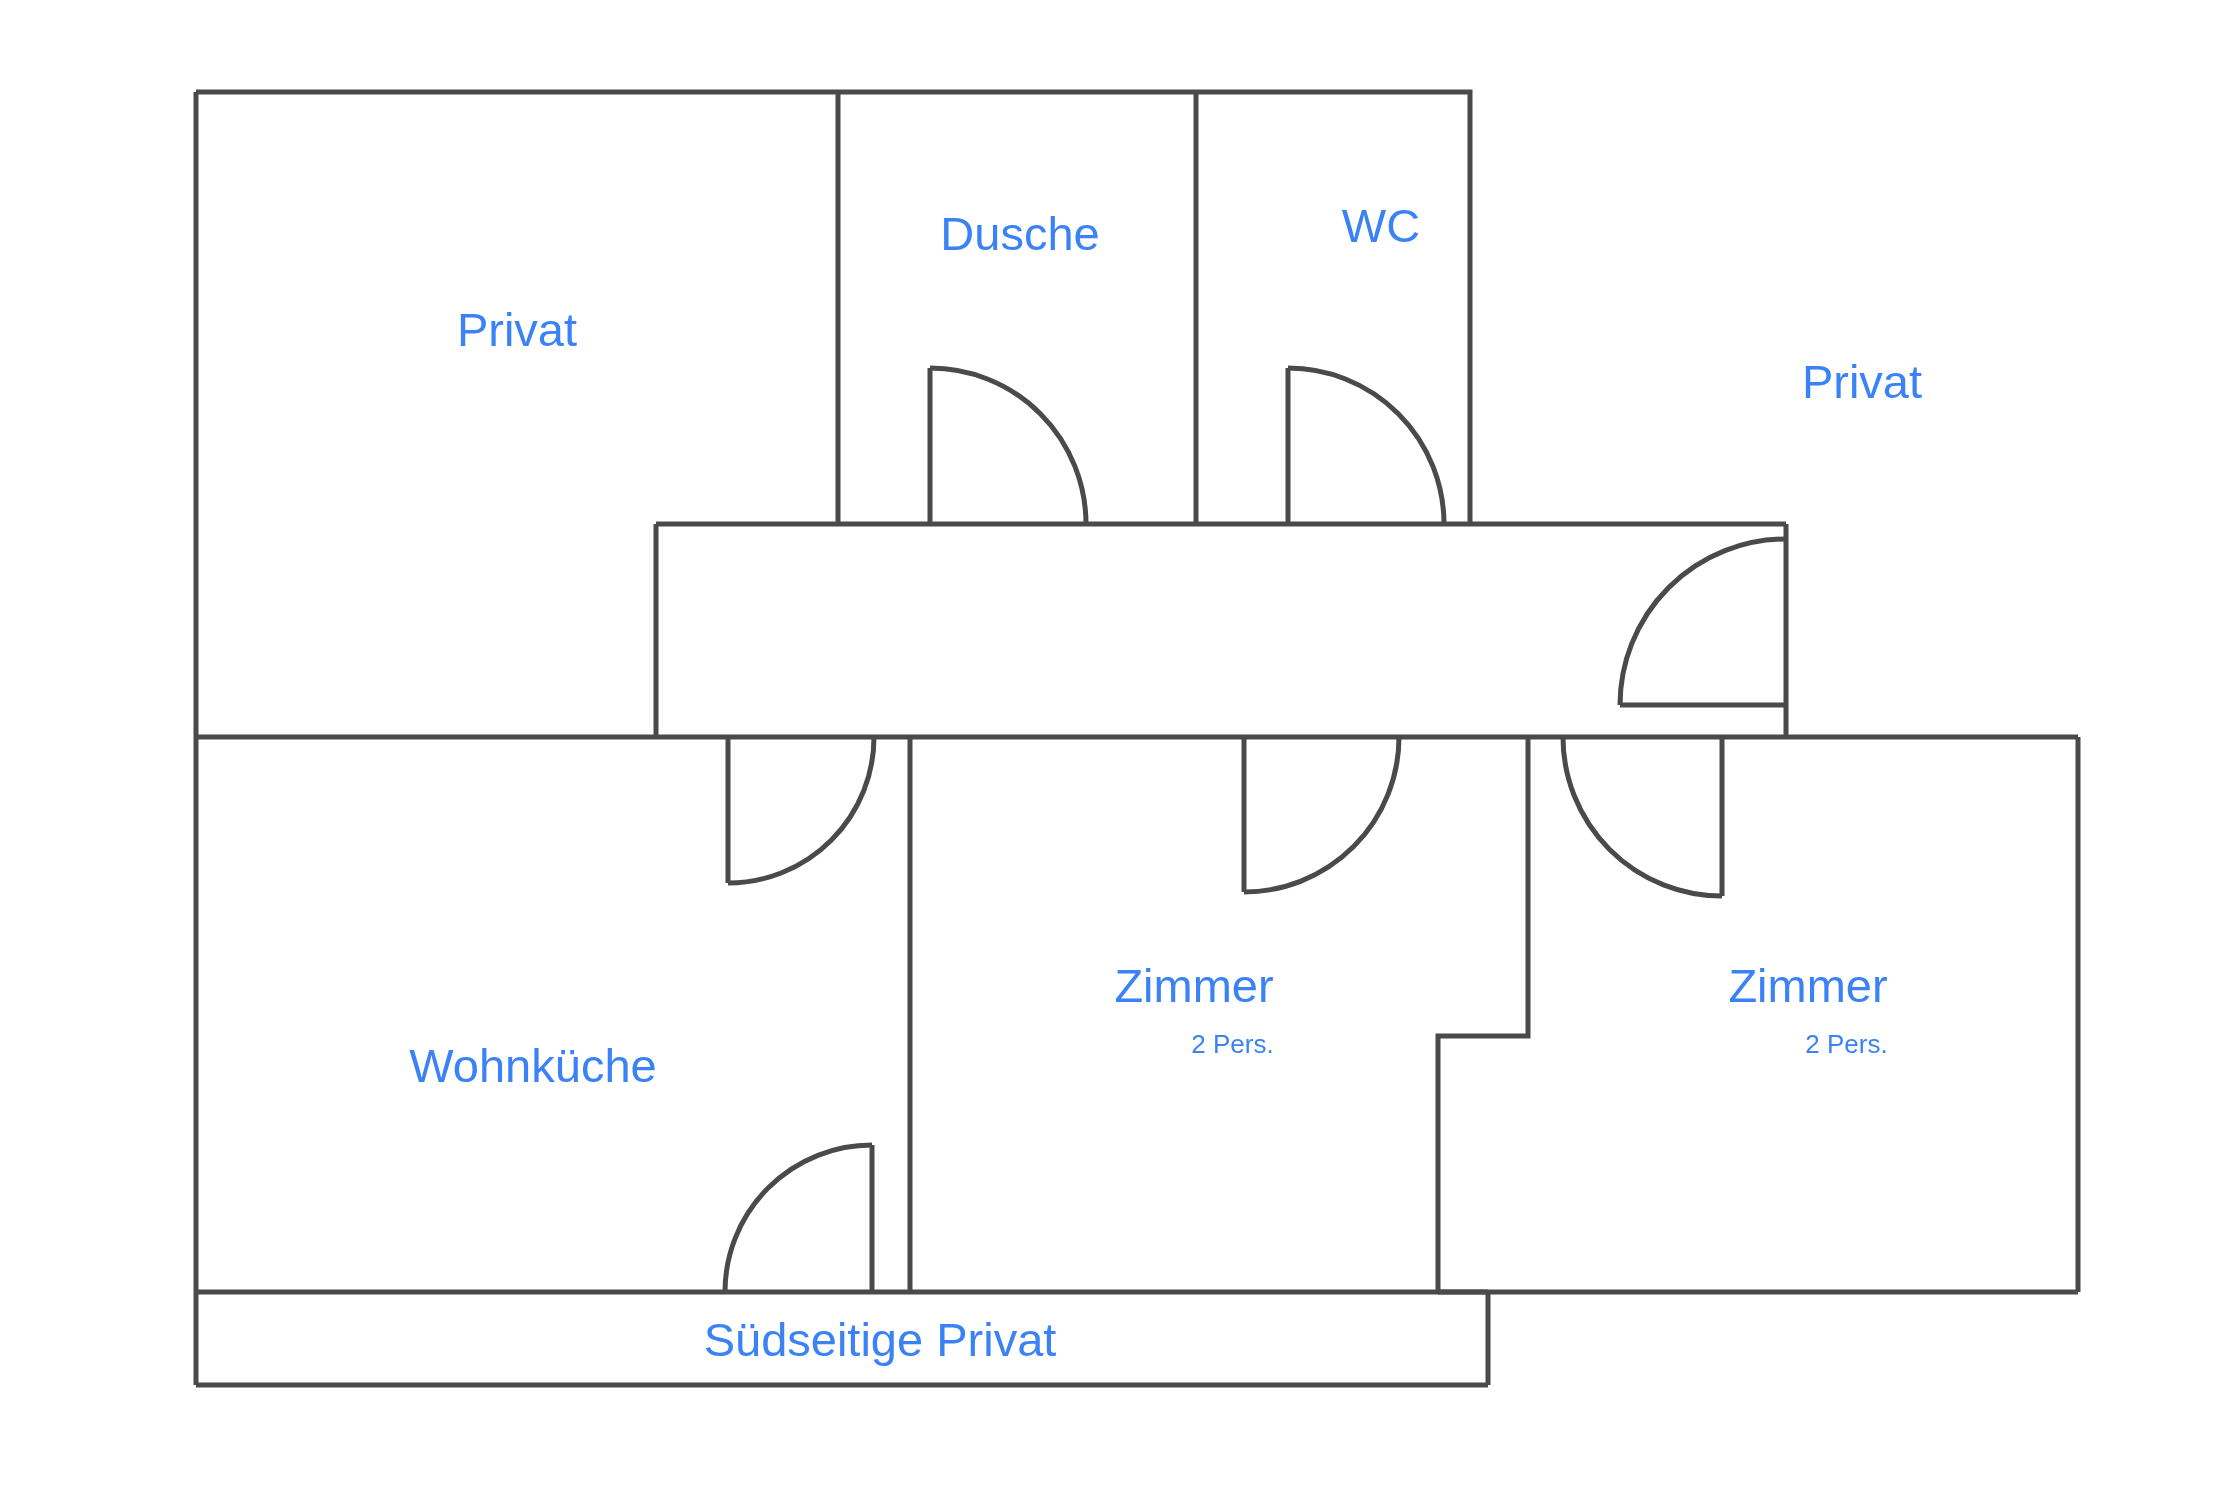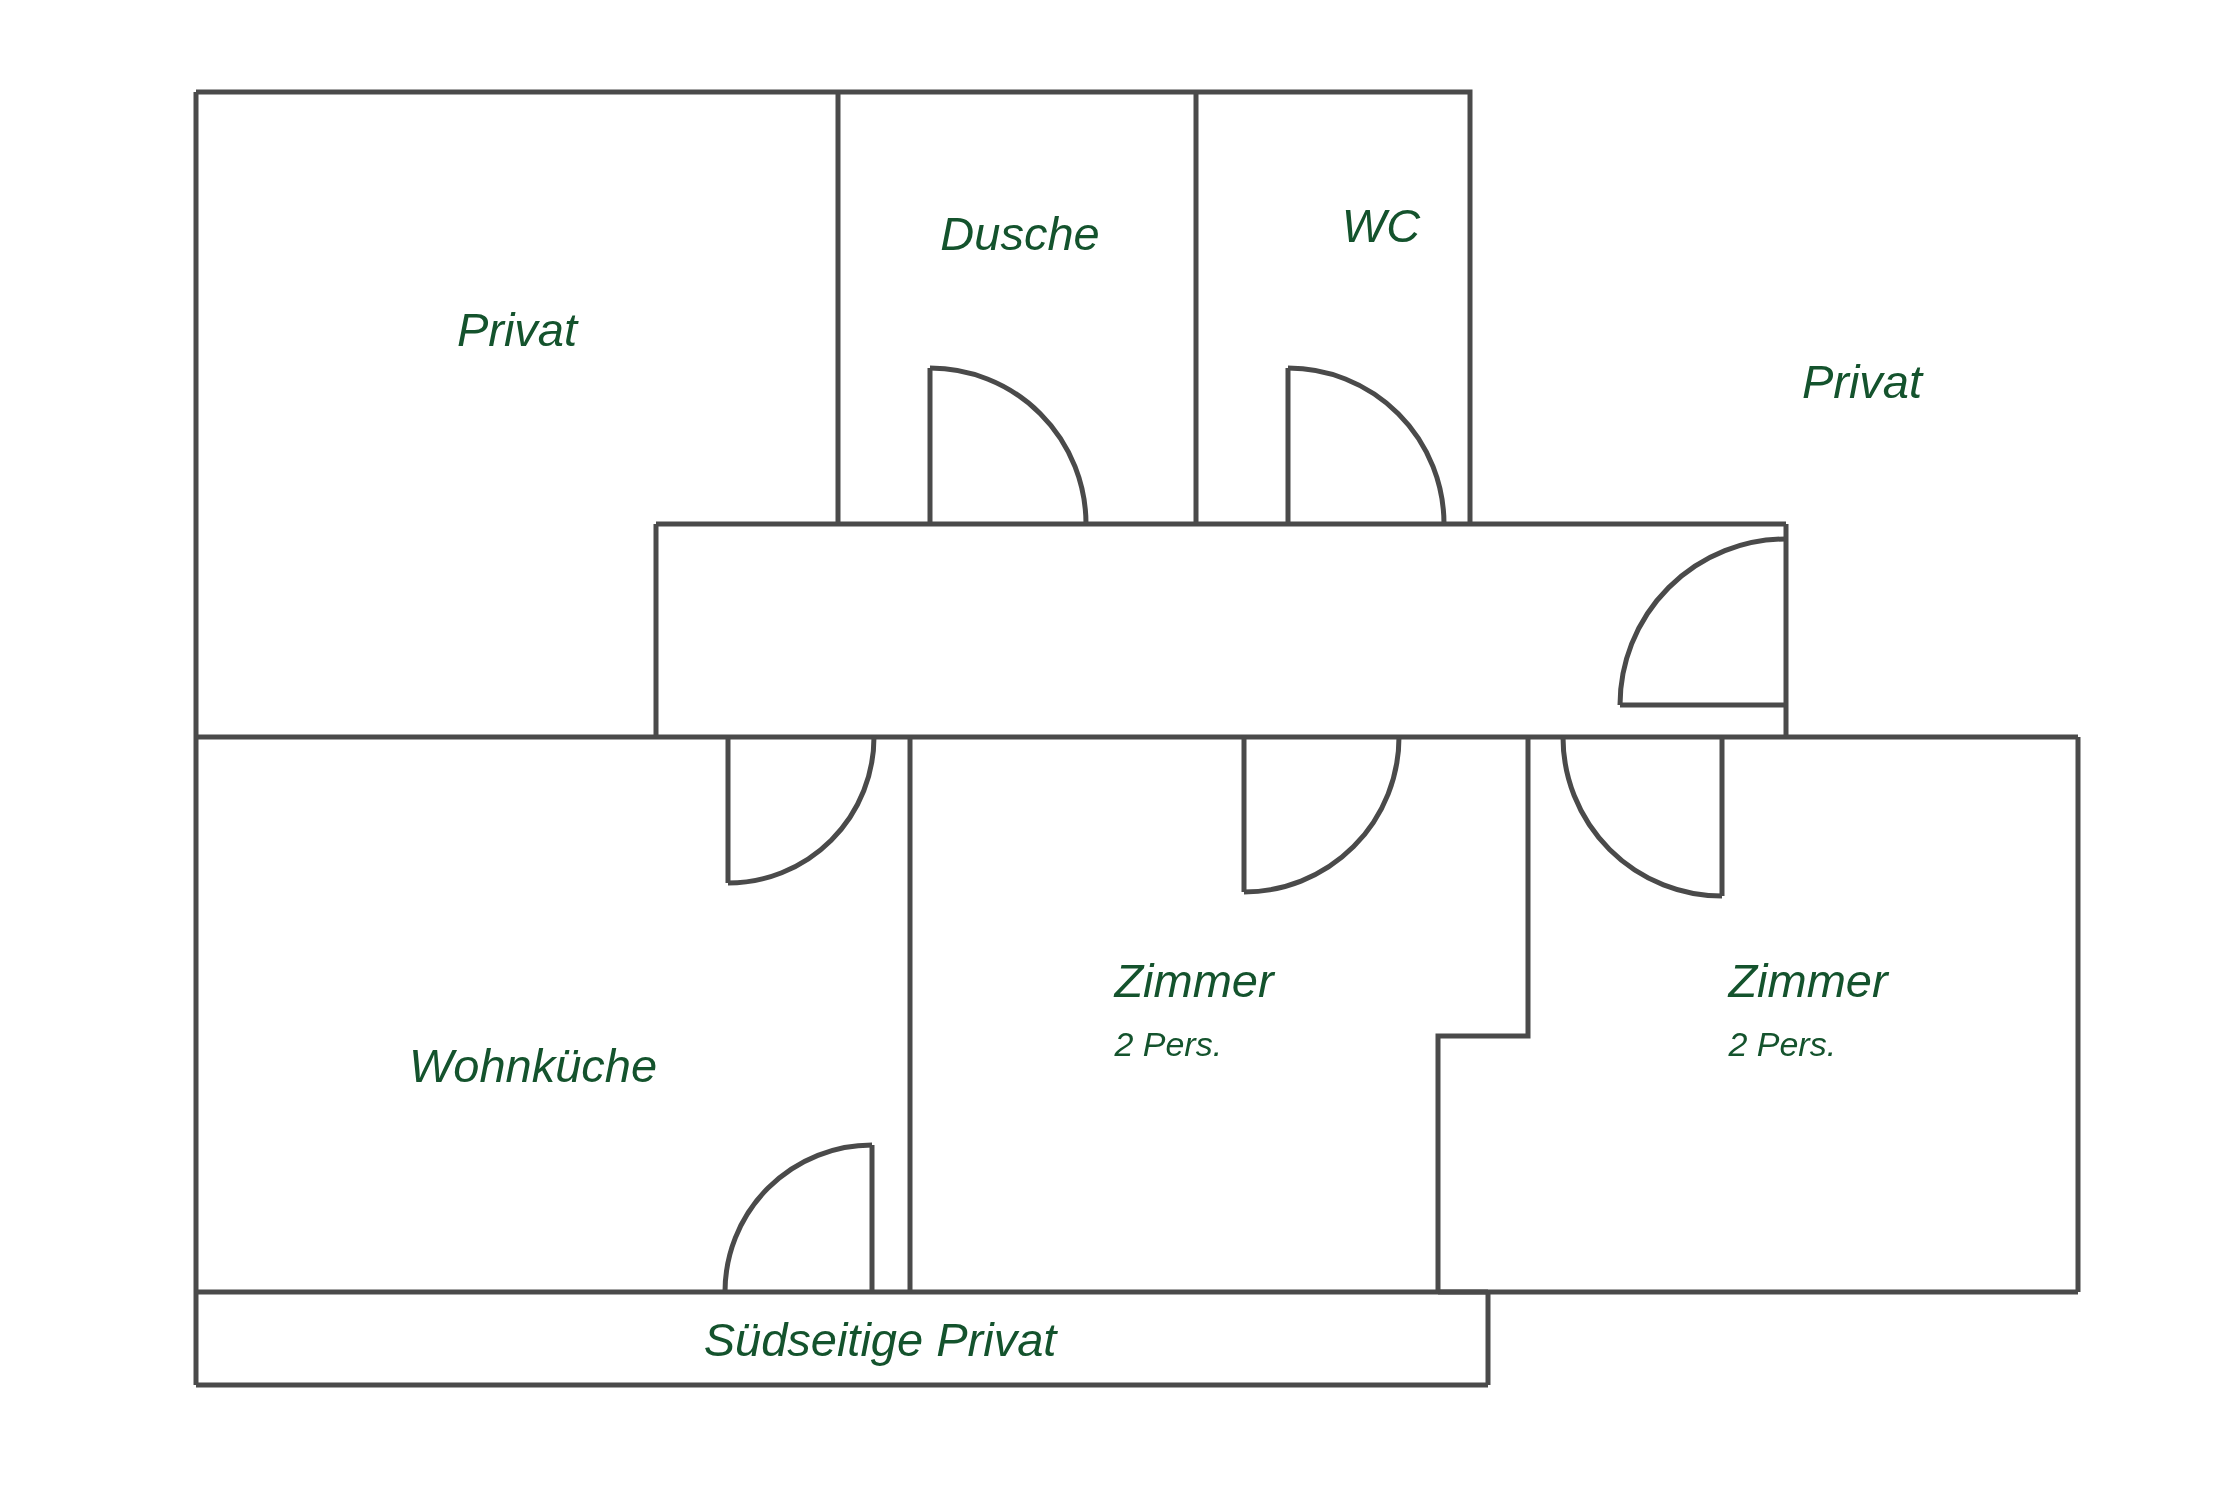--- a/index.html
+++ b/index.html
@@ -45,31 +45,30 @@
     stroke: #4a4a4a;
     stroke-width: 5;
     fill: none;
     stroke-linecap: butt;
   }
   .label-main {
     font-size: 47px;
     line-height: 1.12;
   }
   .label-sub {
-    font-size: 34px;
+    font-size: 26px;
     line-height: 1.2;
     margin-top: 16px;
   }
   .label-block {
     position: absolute;
     transform: translate(-50%, -50%);
-    text-align: left;
+    text-align: right;
     white-space: nowrap;
-    color: #14532d;
-    font-style: italic;
+    color: #3b82f6;
   }
 </style>
 </head>
 <body>
 
 <div id="floorplan-root">
 
   <svg id="plan-svg" viewBox="0 0 2235 1487">
     <g id="walls-group">
         <path class="wall" d="M 196 92 L 1470 92 L 1470 524" stroke="#4a4a4a"></path>

